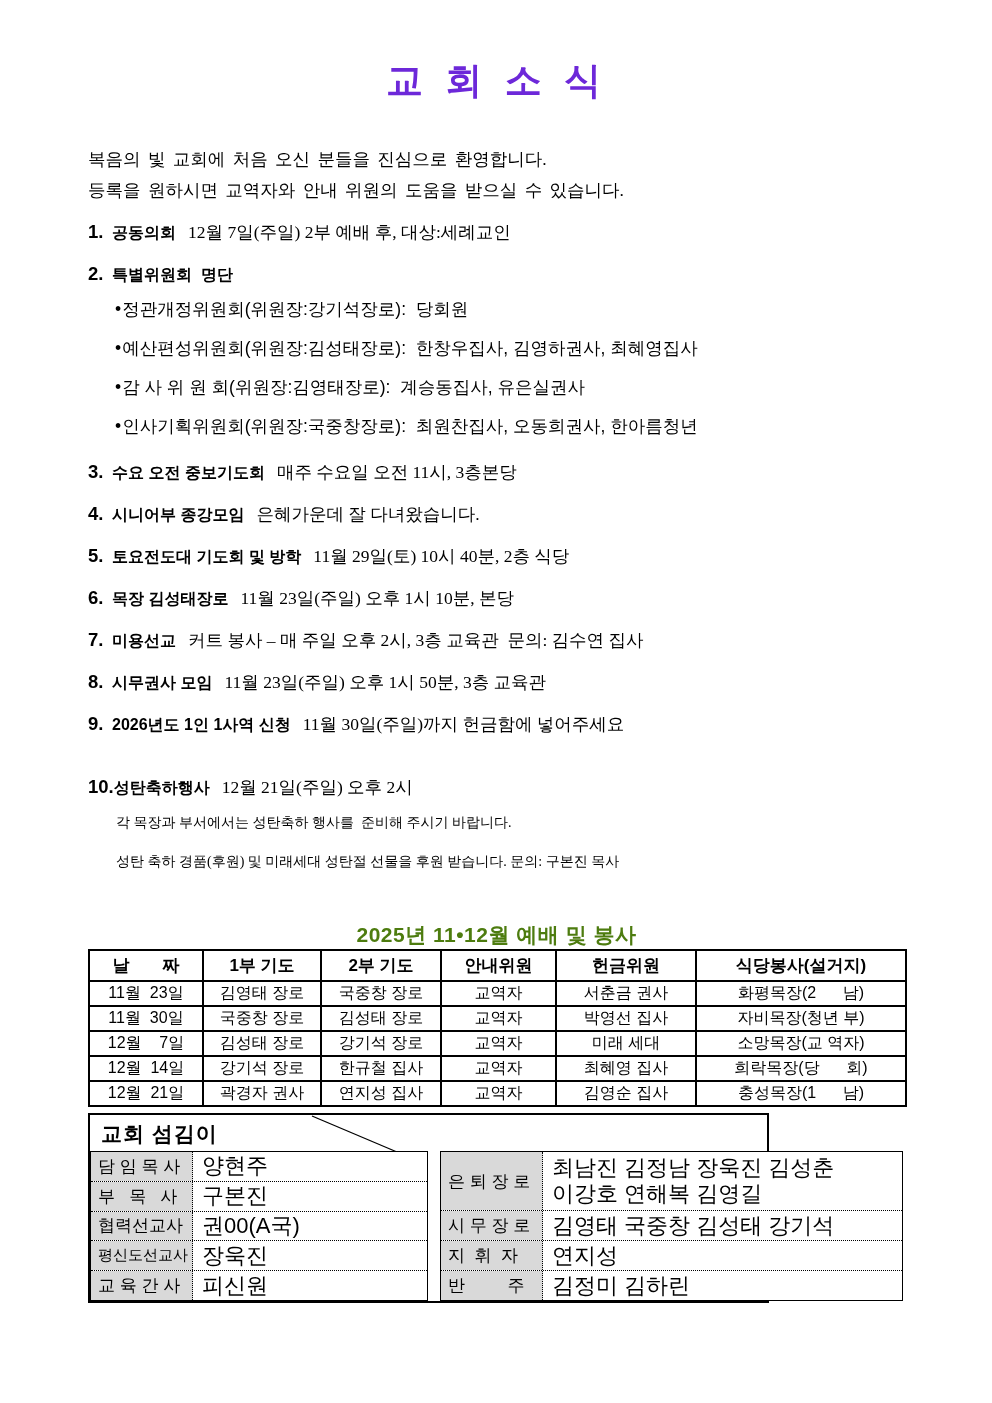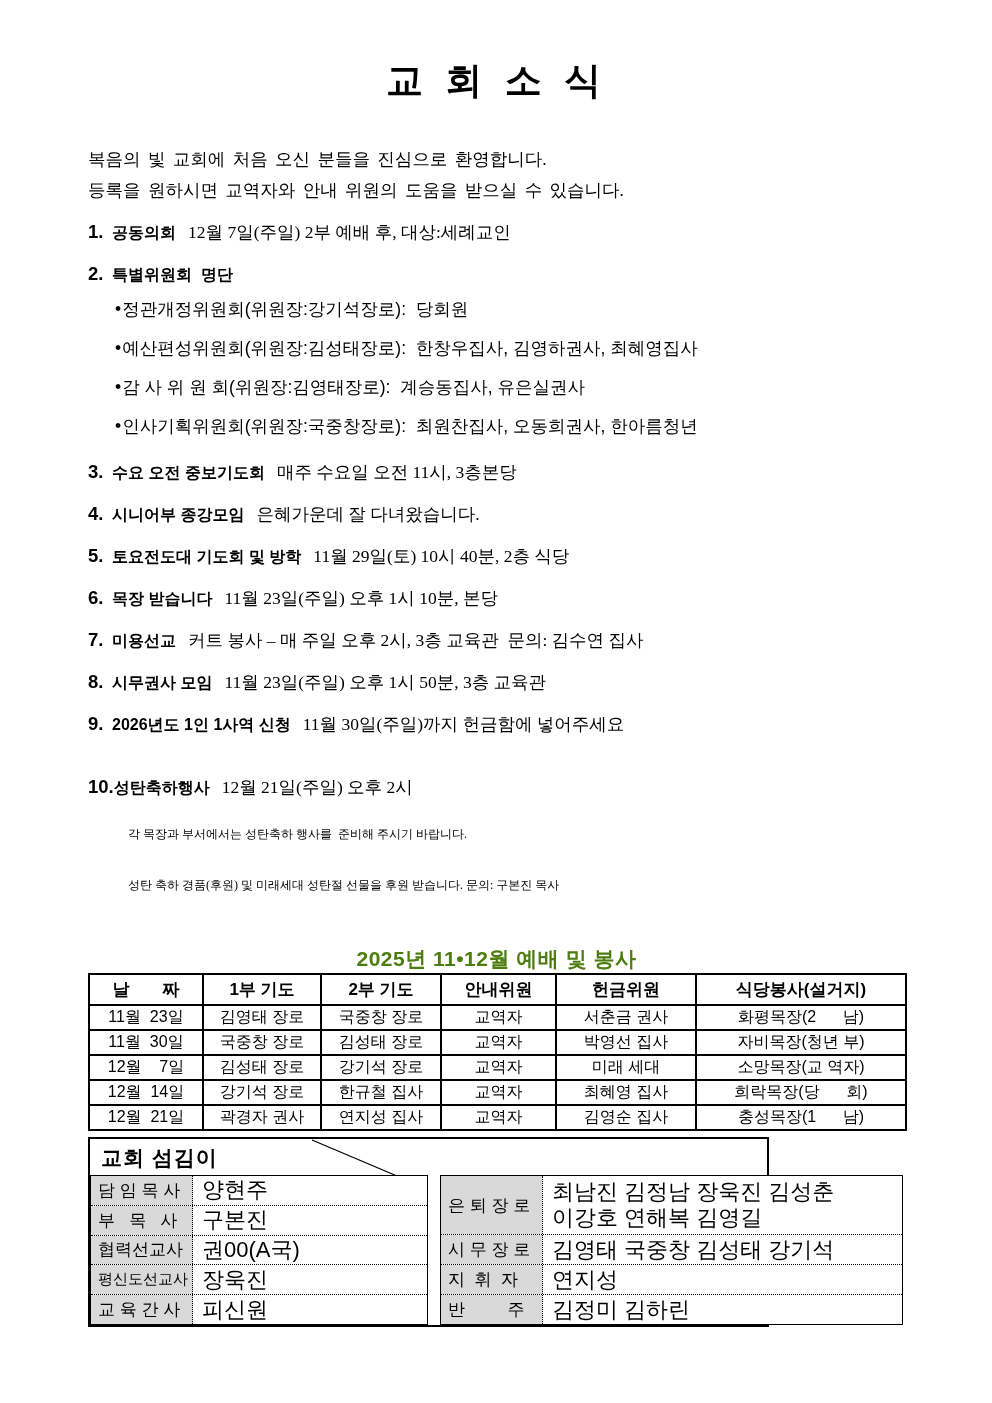--- a/index.html
+++ b/index.html
@@ -4,21 +4,21 @@
 <style>
   html,body{margin:0;padding:0}
   body{
     width:992px;height:1403px;background:#ffffff;color:#000;
     font-family:"Liberation Sans", sans-serif;overflow:hidden;
   }
   .page{padding:56px 87px 0 88px;box-sizing:border-box;width:992px}
 
   .main-title{
     margin:0;text-align:center;
-    font-size:37px;font-weight:bold;color:#000000;letter-spacing:6px;
+    font-size:37px;font-weight:bold;color:#6d28d9;letter-spacing:6px;
     font-family:"Liberation Sans", sans-serif;
   }
 
   .intro-block{margin-top:38px}
   .intro{margin:0;font-size:17.5px;line-height:31px;word-spacing:3px;
     font-family:"Liberation Serif", serif;white-space:pre}
 
   .items{margin-top:4px}
   .item{margin-top:11px;font-size:17.5px;line-height:30px;white-space:pre;
     font-family:"Liberation Serif", serif}
@@ -27,21 +27,21 @@
   .item .ititle{font-weight:bold;font-size:16px;font-family:"Liberation Sans", sans-serif}
   .item .detail{margin-left:12px}
   .item.gap{margin-top:32px}
 
   ul.bullets{margin:0;padding:0 0 0 27px;list-style:none}
   ul.bullets li{font-size:17.5px;line-height:39px;white-space:pre;
     font-family:Liberation Sans, sans-serif}
   ul.bullets li::before{content:"\2022";margin-right:1px}
 
   .sub-lines{padding-left:28px}
-  .sub-lines p{margin:12px;font-size:12px;line-height:39px;white-space:pre;
+  .sub-lines p{margin:0;font-size:14px;line-height:39px;white-space:pre;
     font-family:"Liberation Serif", serif}
 
   .table-title{margin:40px 0 0 0;text-align:center;font-size:21px;font-weight:bold;
     color:#4d7c0f;letter-spacing:0.5px}
 
   table.schedule{border-collapse:collapse;width:817px;table-layout:fixed;
     font-family:"Liberation Sans", sans-serif}
   table.schedule th,table.schedule td{
     border:2px solid #000;text-align:center;white-space:pre;overflow:hidden;padding:0}
   table.schedule th{height:29px;font-size:17px;font-weight:bold}
@@ -90,21 +90,21 @@
       <li>감 사 위 원 회(위원장:김영태장로):  계승동집사, 유은실권사</li>
       <li>인사기획위원회(위원장:국중창장로):  최원찬집사, 오동희권사, 한아름청년</li>
     </ul>
 
     <div class="item"><span class="num">3.</span><span class="ititle">수요 오전 중보기도회</span><span class="detail">매주 수요일 오전 11시, 3층본당</span></div>
 
     <div class="item"><span class="num">4.</span><span class="ititle">시니어부 종강모임</span><span class="detail">은혜가운데 잘 다녀왔습니다.</span></div>
 
     <div class="item"><span class="num">5.</span><span class="ititle">토요전도대 기도회 및 방학</span><span class="detail">11월 29일(토) 10시 40분, 2층 식당</span></div>
 
-    <div class="item"><span class="num">6.</span><span class="ititle">목장 받습니다</span><span class="detail">11월 23일(주일) 오후 1시 10분, 본당</span></div>
+    <div class="item"><span class="num">6.</span><span class="ititle">목장 김성태장로</span><span class="detail">11월 23일(주일) 오후 1시 10분, 본당</span></div>
 
     <div class="item"><span class="num">7.</span><span class="ititle">미용선교</span><span class="detail">커트 봉사 – 매 주일 오후 2시, 3층 교육관  문의: 김수연 집사</span></div>
 
     <div class="item"><span class="num">8.</span><span class="ititle">시무권사 모임</span><span class="detail">11월 23일(주일) 오후 1시 50분, 3층 교육관</span></div>
 
     <div class="item"><span class="num">9.</span><span class="ititle">2026년도 1인 1사역 신청</span><span class="detail">11월 30일(주일)까지 헌금함에 넣어주세요</span></div>
 
     <div class="item gap"><span class="num">10.</span><span class="ititle">성탄축하행사</span><span class="detail">12월 21일(주일) 오후 2시</span></div>
     <div class="sub-lines">
       <p>각 목장과 부서에서는 성탄축하 행사를  준비해 주시기 바랍니다.</p>

